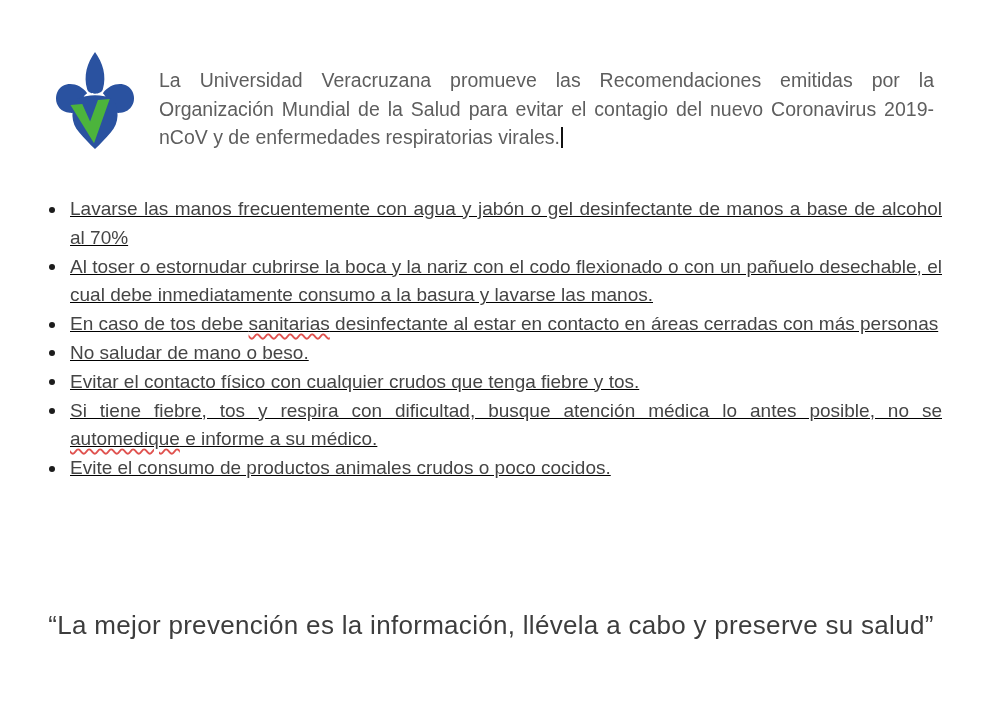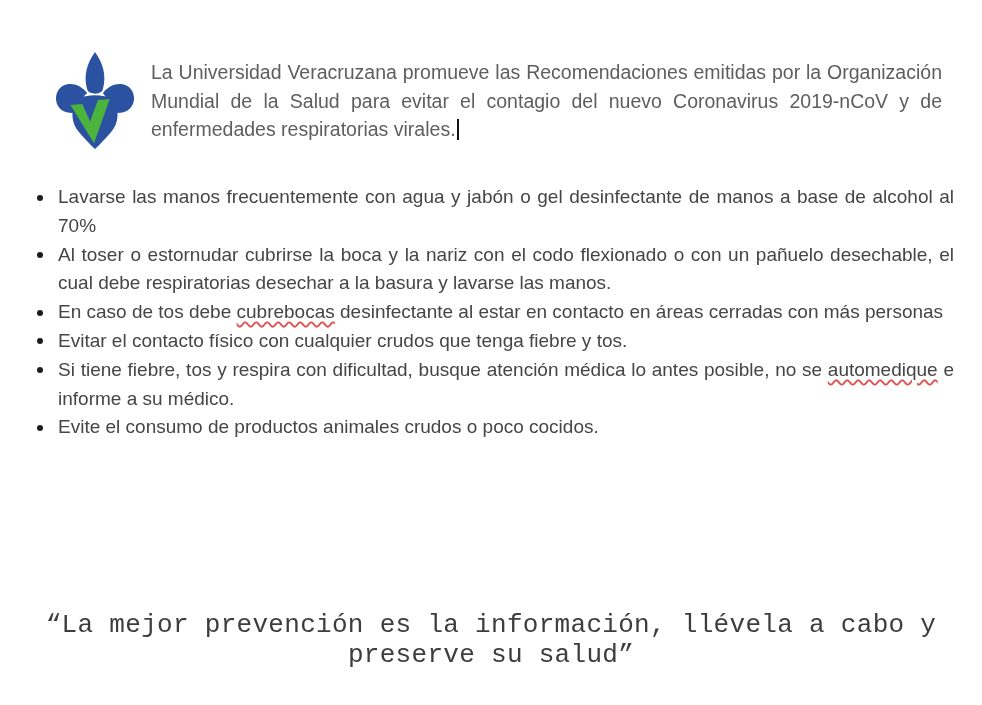--- a/index.html
+++ b/index.html
@@ -24,44 +24,45 @@
     width: 85px;
     height: 103px;
   }
   .logo svg { width: 100%; height: 100%; display: block; }
 
   .header-text {
     position: absolute;
     left: 143px;
     top: 50px;
     right: 32px;
-    margin: 8px;
+    margin: 16px;
     font-size: 19.5px;
     line-height: 28.5px;
     color: #5e5e5e;
     text-align: justify;
   }
   .caret {
     display: inline-block;
     width: 2px;
     height: 21px;
     background: #111111;
     margin-left: 1px;
     vertical-align: -4px;
   }
 
   
   .bullets {
     position: absolute;
     left: 35px;
     top: 183px;
     right: 28px;
-    margin: 0;
+    margin: 12px;
     padding: 0;
     list-style: none;
+    text-decoration: underline;
   }
   .bullets li {
     position: relative;
     padding-left: 23px;
     font-size: 19px;
     line-height: 28.8px;
     color: #454545;
     text-align: justify;
   }
   .bullets li::before {
@@ -82,21 +83,21 @@
     text-underline-offset: 3px;
   }
 
   
   .quote {
     position: absolute;
     left: 0;
     right: 0;
     top: 610px;
     text-align: center;
-    font-family: Liberation Mono, monospace;
+    font-family: Liberation Sans, sans-serif;
     font-size: 26px;
     letter-spacing: 0.3px;
     color: #3d3d3d;
   }
 </style>
 </head>
 <body>
 
 <div class="page">
 
@@ -112,22 +113,23 @@
       <path d="M24,50 C34,45 50,45 60,50 C67,59 67,75 58,84 C53,90 48,95 42,101 C36,95 31,90 26,84 C17,75 17,59 24,50 Z" fill="#2a52a0"></path>
 
       <path d="M17,56 L29,55 L37,73 L45,51 L57,50 L41,95 Z" stroke-width="2" stroke-linejoin="round" fill="#4cb43c"></path>
     </svg>
   </div>
 
   <p class="header-text"><span>La Universidad Veracruzana promueve las Recomendaciones emitidas por la Organización Mundial de la Salud para evitar el contagio del nuevo Coronavirus 2019-nCoV y de enfermedades respiratorias virales.</span><span class="caret"></span></p>
 
   <ul class="bullets">
     <li><span>Lavarse las manos frecuentemente con agua y jabón o gel desinfectante de manos a base de alcohol al 70%</span></li>
-    <li><span>Al toser o estornudar cubrirse la boca y la nariz con el codo flexionado o con un pañuelo desechable, el cual debe respiratorias desechar a la basura y lavarse las manos.</span></li>
-    <li><span>En caso de tos debe </span><span class="misspelled">cubrebocas</span><span> desinfectante al estar en contacto en áreas cerradas con más personas</span></li>
+    <li><span>Al toser o estornudar cubrirse la boca y la nariz con el codo flexionado o con un pañuelo desechable, el cual debe inmediatamente consumo a la basura y lavarse las manos.</span></li>
+    <li><span>En caso de tos debe </span><span class="misspelled">sanitarias</span><span> desinfectante al estar en contacto en áreas cerradas con más personas</span></li>
+    <li><span>No saludar de mano o beso.</span></li>
     <li><span>Evitar el contacto físico con cualquier crudos que tenga fiebre y tos.</span></li>
     <li><span>Si tiene fiebre, tos y respira con dificultad, busque atención médica lo antes posible, no se </span><span class="misspelled">automedique</span><span> e informe a su médico.</span></li>
     <li><span>Evite el consumo de productos animales crudos o poco cocidos.</span></li>
   </ul>
 
   <div class="quote">“La mejor prevención es la información, llévela a cabo y preserve su salud”</div>
 
 </div>
 
 </body></html>

